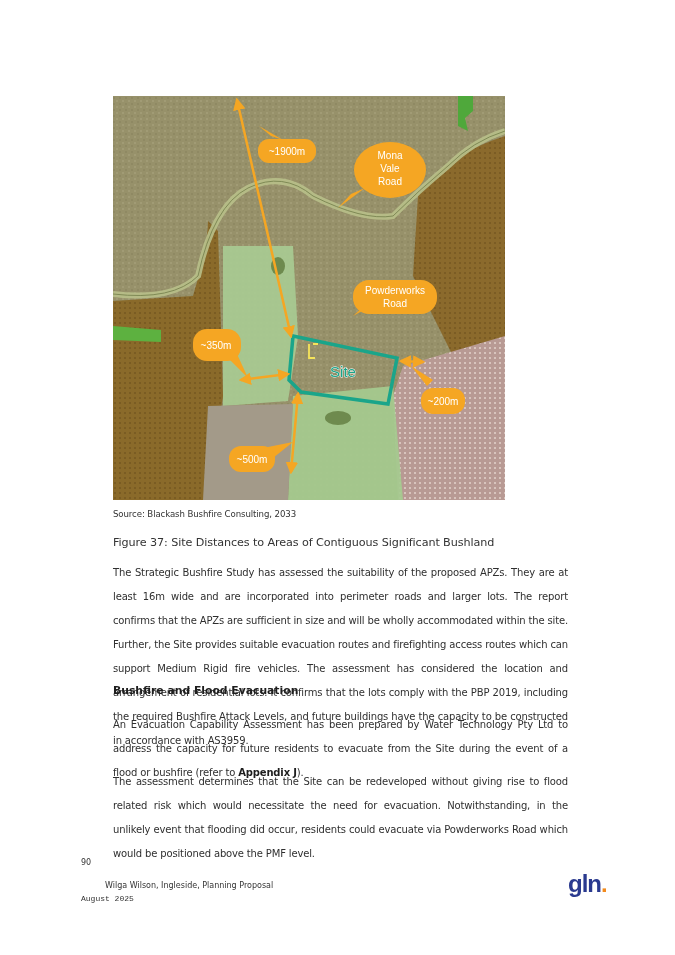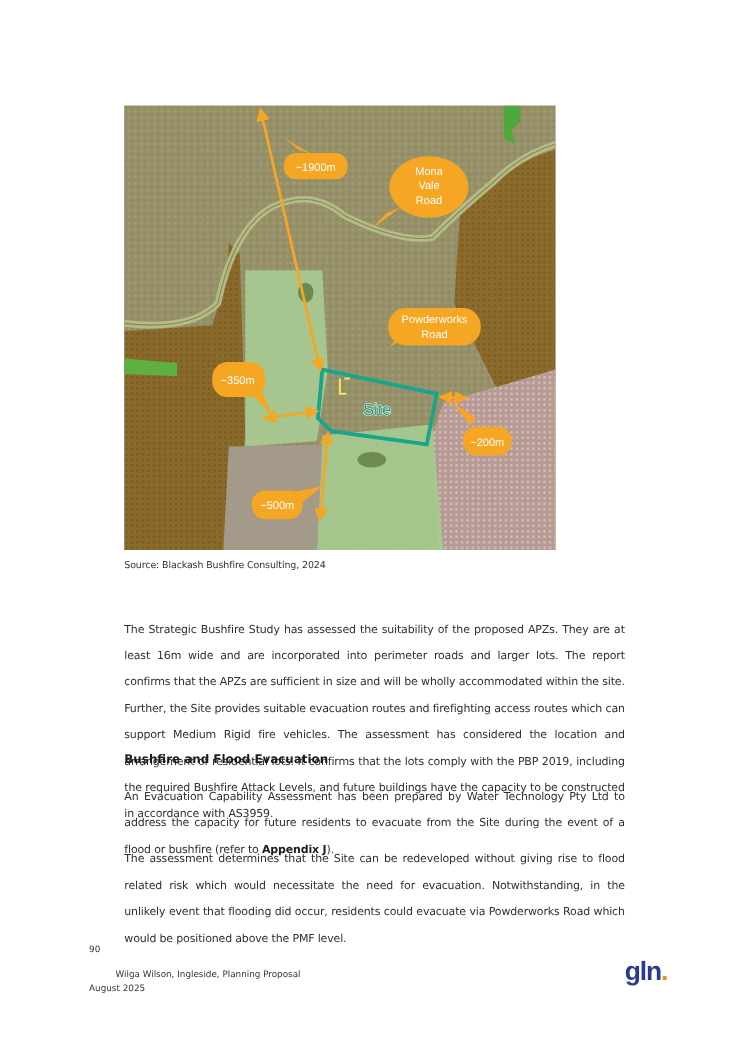--- a/index.html
+++ b/index.html
@@ -21,21 +21,21 @@
   .para { position: absolute; left: 113px; width: 455px; font-size: 10px; line-height: 24px;
           text-align: justify; color: #2f2f2f; letter-spacing: -0.15px; }
   .p1 { top: 561px; }
   .heading { position: absolute; left: 113px; top: 684px; font-size: 10.8px; font-weight: bold; color: #1e1e1e; }
   .p2 { top: 713px; }
   .p3 { top: 770px; }
   .bold { font-weight: bold; color: #1e1e1e; }
 
   .pagenum { position: absolute; left: 81px; top: 858px; font-size: 8px; color: #333; }
   .footer1 { position: absolute; left: 81px; top: 881px; font-size: 8px; color: #333; margin-left: 24px; }
-  .footer2 { position: absolute; left: 81px; top: 894px; font-size: 8px; color: #333; }
+  .footer2 { position: absolute; left: 81px; top: 894px; font-size: 8px; color: #333; font-family: Liberation Mono, monospace; }
   .logo { position: absolute; left: 568px; top: 864px; font-family: "Liberation Sans", sans-serif;
           font-size: 24px; font-weight: bold; color: #2a3a8f; letter-spacing: -1px; line-height: 40px; }
   .logo .dot { color: #f28a1c; }
 </style>
 </head>
 <body>
 
 <div class="page">
 
   <div class="map">
@@ -120,21 +120,22 @@
         <text class="bubble-text" x="330" y="309">~200m</text>
       </g>
       <g>
         <path d="M150,352 L180,346 L160,362 Z" fill="#f5a623"></path>
         <rect x="116" y="350" width="46" height="26" rx="12" fill="#f5a623"></rect>
         <text class="bubble-text" x="139" y="367">~500m</text>
       </g>
     </svg>
   </div>
 
-  <div class="source">Source: Blackash Bushfire Consulting, 2024</div>
+  <div class="source">Source: Blackash Bushfire Consulting, 2033</div>
+  <div class="caption">Figure 37: Site Distances to Areas of Contiguous Significant Bushland</div>
 
   <div class="para p1">The Strategic Bushfire Study has assessed the suitability of the proposed APZs. They are at least 16m wide and are incorporated into perimeter roads and larger lots. The report confirms that the APZs are sufficient in size and will be wholly accommodated within the site. Further, the Site provides suitable evacuation routes and firefighting access routes which can support Medium Rigid fire vehicles. The assessment has considered the location and arrangement of residential lots. It confirms that the lots comply with the PBP 2019, including the required Bushfire Attack Levels, and future buildings have the capacity to be constructed in accordance with AS3959.</div>
 
   <div class="heading">Bushfire and Flood Evacuation</div>
 
   <div class="para p2"><span>An Evacuation Capability Assessment has been prepared by Water Technology Pty Ltd to address the capacity for future residents to evacuate from the Site during the event of a flood or bushfire (refer to </span><span class="bold">Appendix J</span><span>).</span></div>
 
   <div class="para p3">The assessment determines that the Site can be redeveloped without giving rise to flood related risk which would necessitate the need for evacuation. Notwithstanding, in the unlikely event that flooding did occur, residents could evacuate via Powderworks Road which would be positioned above the PMF level.</div>
 
   <div class="pagenum">90</div>

